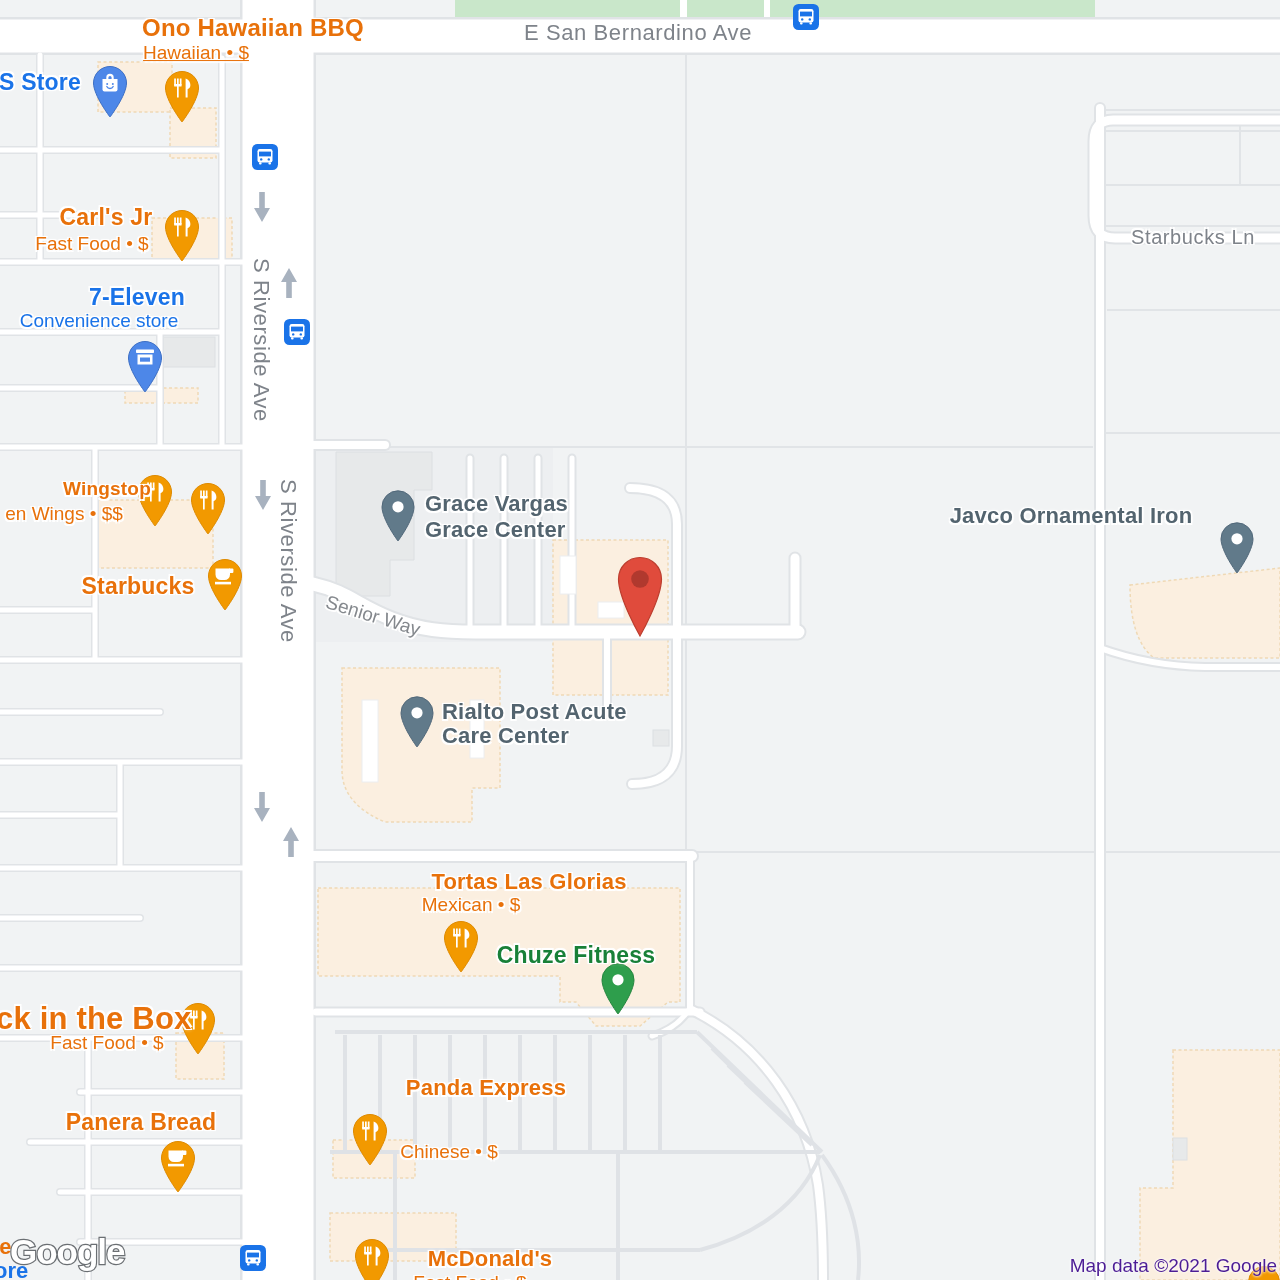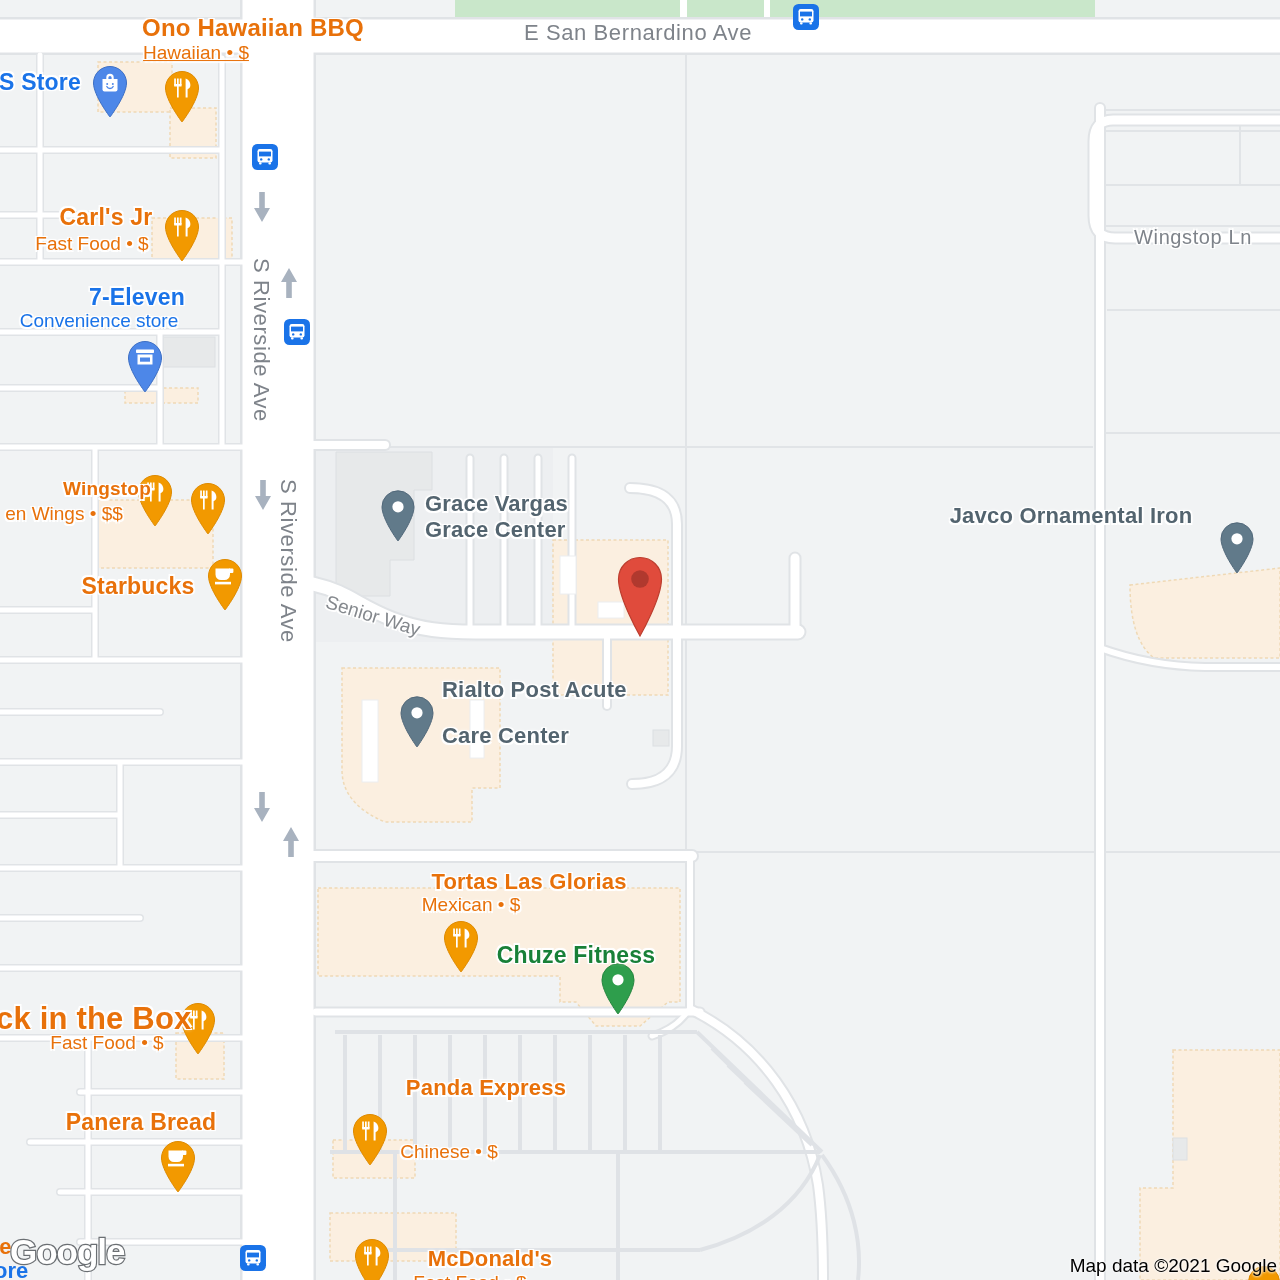--- a/index.html
+++ b/index.html
@@ -14,21 +14,21 @@
   .s{font-size:19px;font-weight:400;}
   .c-orange{color:#E8710A}.c-blue{color:#1A73E8}.c-slate{color:#53646F}.c-green{color:#188038}
   .street{color:#7E838A;font-weight:400;font-size:22px;letter-spacing:.6px;}
   .street-sm{font-size:19px;color:#84888D;}
   .v90{transform:translate(-50%,-50%) rotate(90deg);}
   .tilt{transform:translate(-50%,-50%) rotate(17deg);}
   .pin{position:absolute;z-index:5;}
   .marker{position:absolute;z-index:7;}
   .bus{position:absolute;z-index:4;width:26px;height:26px;}
   .arrow{position:absolute;z-index:3;}
-  .attr{position:absolute;z-index:9;font-size:19px;color:#000000;
+  .attr{position:absolute;z-index:9;font-size:19px;color:#4c1d95;
         text-shadow:0 0 3px #fff,0 0 3px #fff;}
   .frag{position:absolute;z-index:4;font-weight:700;}
   .logo{position:absolute;z-index:10;left:4px;top:1230px;}
   .corner-pin{position:absolute;z-index:4;width:30px;height:30px;border-radius:50%;
         background:#F29900;border:1px solid #DE8A00;}
 </style>
 </head>
 <body>
 
 <div id="viewport">
@@ -184,42 +184,42 @@
       <symbol id="sym-arrow" viewBox="0 0 16 30">
         <path d="M5.2 0h5.6v16h5.2L8 30 0 16h5.2z" fill="#A8B2BF"></path>
       </symbol>
     </defs>
   </svg>
 
   <span class="lbl street" style="left:638px;top:33px;">E San Bernardino Ave</span>
   <span class="lbl street v90" style="left:261px;top:340px;">S Riverside Ave</span>
   <span class="lbl street v90" style="left:288px;top:561px;">S Riverside Ave</span>
   <span class="lbl street-sm lbl tilt" style="left:373px;top:616px;">Senior Way</span>
-  <span class="lbl street" style="left:1193px;top:237px;font-size:20px;">Wingstop Ln</span>
+  <span class="lbl street" style="left:1193px;top:237px;font-size:20px;">Starbucks Ln</span>
 
   <span class="lbl t c-orange" style="left:253px;top:28px;font-size:24px;">Ono Hawaiian BBQ</span>
   <span class="lbl s c-orange" style="left:196px;top:53px;text-decoration:underline;">Hawaiian • $</span>
 
   <span class="lbl t c-blue" style="left:40px;top:82px;font-size:23px;">S Store</span>
 
   <span class="lbl t c-orange" style="left:106px;top:217px;font-size:23px;">Carl's Jr</span>
   <span class="lbl s c-orange" style="left:92px;top:244px;">Fast Food • $</span>
 
   <span class="lbl t c-blue" style="left:137px;top:297px;font-size:23px;">7-Eleven</span>
   <span class="lbl s c-blue" style="left:99px;top:321px;">Convenience store</span>
 
   <span class="lbl t c-orange" style="left:72px;top:489px;font-size:19px;margin-left:35px;">Wingstop</span>
   <span class="lbl s c-orange" style="left:64px;top:514px;">en Wings • $$</span>
 
   <span class="lbl t c-orange" style="left:138px;top:586px;font-size:23px;">Starbucks</span>
 
   <span class="lbl left t c-slate" style="left:425px;top:504px;">Grace Vargas</span>
   <span class="lbl left t c-slate" style="left:425px;top:530px;">Grace Center</span>
 
-  <span class="lbl left t c-slate" style="left:442px;top:690px;">Rialto Post Acute</span>
+  <span class="lbl left t c-slate" style="left:442px;top:712px;">Rialto Post Acute</span>
   <span class="lbl left t c-slate" style="left:442px;top:736px;">Care Center</span>
 
   <span class="lbl t c-slate" style="left:1071px;top:516px;">Javco Ornamental Iron</span>
 
   <span class="lbl t c-orange" style="left:529px;top:882px;">Tortas Las Glorias</span>
   <span class="lbl s c-orange" style="left:471px;top:905px;">Mexican • $</span>
 
   <span class="lbl t c-green" style="left:576px;top:941px;font-size:23px;margin-top:14px;">Chuze Fitness</span>
 
   <span class="lbl t c-orange" style="left:85px;top:1019px;font-size:31px;">ack in the Box</span>

